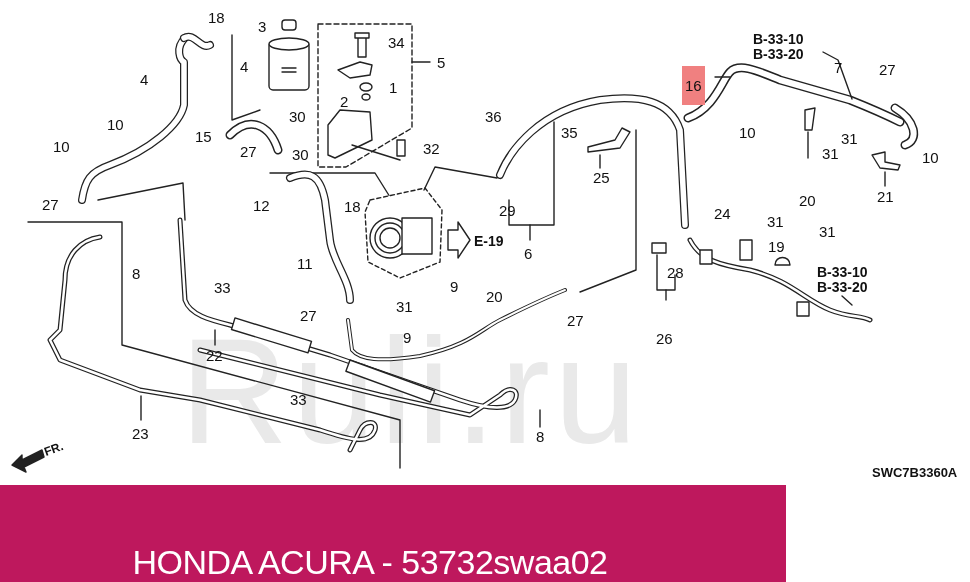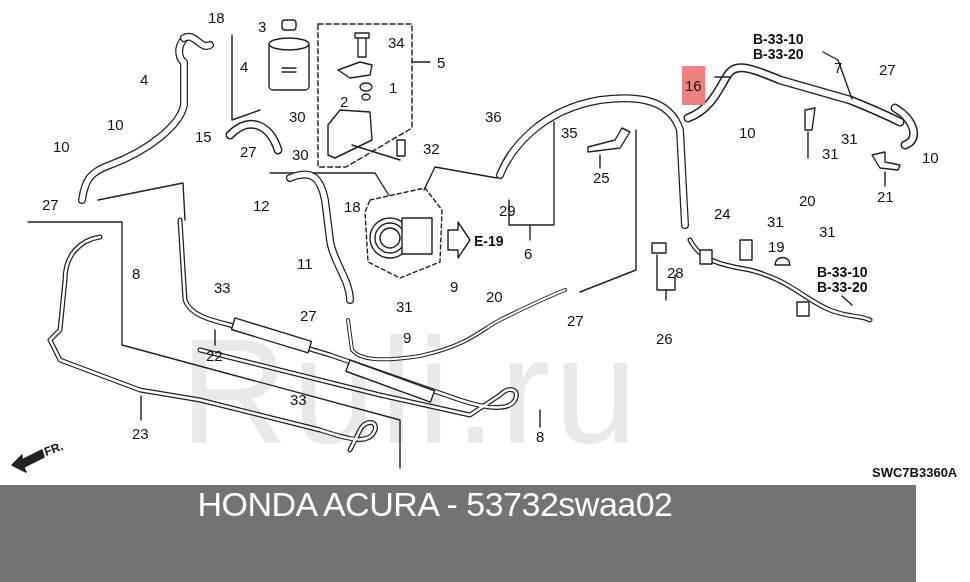--- a/index.html
+++ b/index.html
@@ -5,21 +5,21 @@
   html,body{margin:0;padding:0;}
   body{width:970px;height:582px;overflow:hidden;background:#ffffff;font-family:"Liberation Sans",sans-serif;position:relative;}
   #diagram{position:absolute;left:0;top:0;width:970px;height:485px;background:#fff;}
   #diagram svg{position:absolute;left:0;top:0;}
   .lbl{position:absolute;font-size:15px;color:#111;line-height:1;white-space:nowrap;}
   .ref{position:absolute;font-size:14px;font-weight:bold;color:#111;line-height:1.05;white-space:nowrap;}
   .hl{background:#f08080;padding:12px 3px;}
   .code{position:absolute;font-size:13px;color:#111;font-weight:bold;}
   .fr{position:absolute;font-size:12px;font-weight:bold;color:#111;}
   .wm{position:absolute;font-size:150px;color:#e9e9e9;font-family:"Liberation Sans",sans-serif;letter-spacing:4px;}
-  #footer{position:absolute;left:0;top:485px;width:916px;height:97px;background:#737373;display:flex;align-items:flex-start;justify-content:center;}
+  #footer{position:absolute;left:0;top:485px;width:786px;height:97px;background:#be185d;display:flex;align-items:flex-end;justify-content:center;}
   #footer span{color:#fff;font-size:34px;font-family:"Liberation Sans",sans-serif;font-stretch:condensed;letter-spacing:-0.5px;}
   #footer .gap{display:inline-block;width:46px;}
 </style>
 </head>
 <body>
 
 <div id="diagram">
   <div class="wm" style="left:180px;top:305px;">Ruli.ru</div>
 
   <svg width="970" height="485" viewBox="0 0 970 485" fill="none" stroke="#222" stroke-width="1.4" stroke-linecap="round" stroke-linejoin="round">

